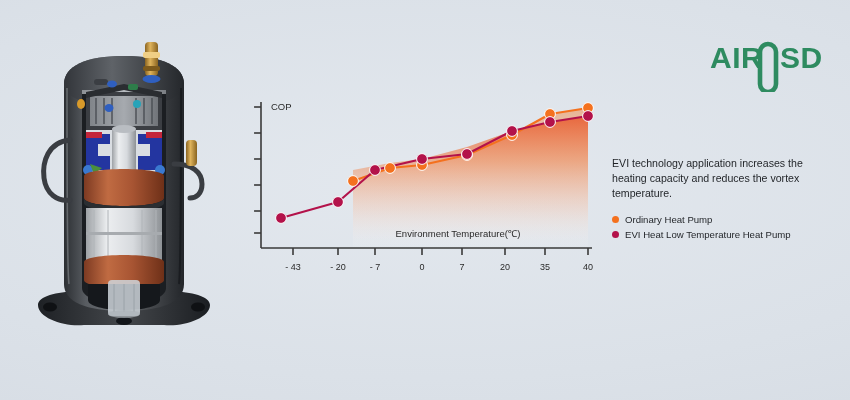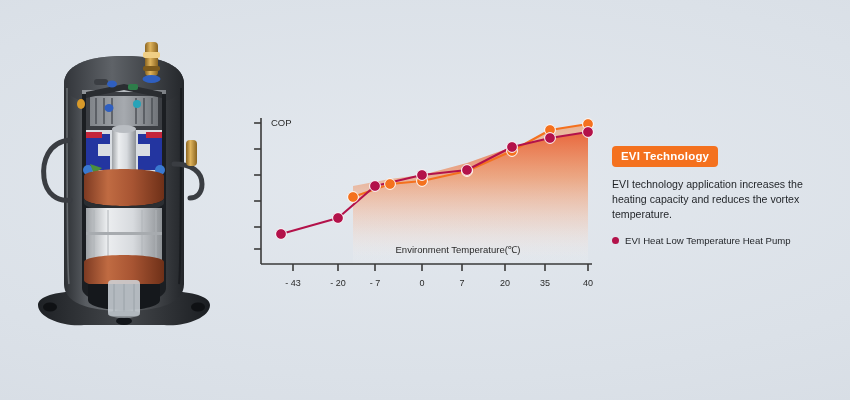--- a/index.html
+++ b/index.html
@@ -12,21 +12,21 @@
     position:relative;width:850px;height:400px;
     background:
       radial-gradient(120% 90% at 50% 45%, #e3e8ee 0%, #dbe1e8 55%, #d4dae2 100%);
   }
 
   
   #compressor{position:absolute;left:24px;top:22px;width:200px;height:330px;}
   #compressor svg{display:block;}
 
   
-  #chart{position:absolute;left:240px;top:108px;width:370px;height:190px;}
+  #chart{position:absolute;left:240px;top:92px;width:370px;height:190px;}
   #chart svg{display:block;}
   .axis-title{font-size:9.5px;fill:#2a2a2a;font-family:"Liberation Sans",sans-serif;}
   .tick-label{font-size:9px;fill:#2a2a2a;font-family:"Liberation Sans",sans-serif;text-anchor:middle;}
 
   
   #logo{position:absolute;left:710px;top:38px;width:118px;height:54px;}
   #right{position:absolute;left:612px;top:146px;width:216px;}
   .badge{
     display:inline-block;background:#f4711e;color:#ffffff;
     font-size:11.5px;font-weight:bold;letter-spacing:.2px;
@@ -278,25 +278,35 @@
         <circle cx="135" cy="78" r="5.4"></circle>
         <circle cx="182" cy="67" r="5.4"></circle>
         <circle cx="227" cy="62" r="5.4"></circle>
         <circle cx="272" cy="39" r="5.4"></circle>
         <circle cx="310" cy="30" r="5.4"></circle>
         <circle cx="348" cy="24" r="5.4"></circle>
       </g>
     </svg>
   </div>
 
+  <div id="logo">
+    <svg width="118" height="54" viewBox="0 0 118 54" xmlns="http://www.w3.org/2000/svg">
+      <text x="0" y="30" font-family="Liberation Sans, sans-serif" font-size="30" font-weight="bold" fill="#2e8b60" letter-spacing="0.5">AIR</text>
+      <rect x="50" y="6" width="16" height="48" rx="8" ry="8" fill="none" stroke="#2e8b60" stroke-width="4.6"></rect>
+      <text x="70" y="30" font-family="Liberation Sans, sans-serif" font-size="30" font-weight="bold" fill="#2e8b60" letter-spacing="0.5">SD</text>
+    </svg>
+  </div>
 
   <div id="right">
-    <span class="badge">EVI Technology</span>
     <div class="desc">EVI technology application increases the heating capacity and reduces the vortex temperature.</div>
     <div class="legend">
+      <div class="legend-row">
+        <span class="dot" style="background:#f4711e"></span>
+        <span class="legend-label">Ordinary Heat Pump</span>
+      </div>
       <div class="legend-row">
         <span class="dot" style="background:#b3124a"></span>
         <span class="legend-label">EVI Heat Low Temperature Heat Pump</span>
       </div>
     </div>
   </div>
 
 </div>
 
 </body></html>

